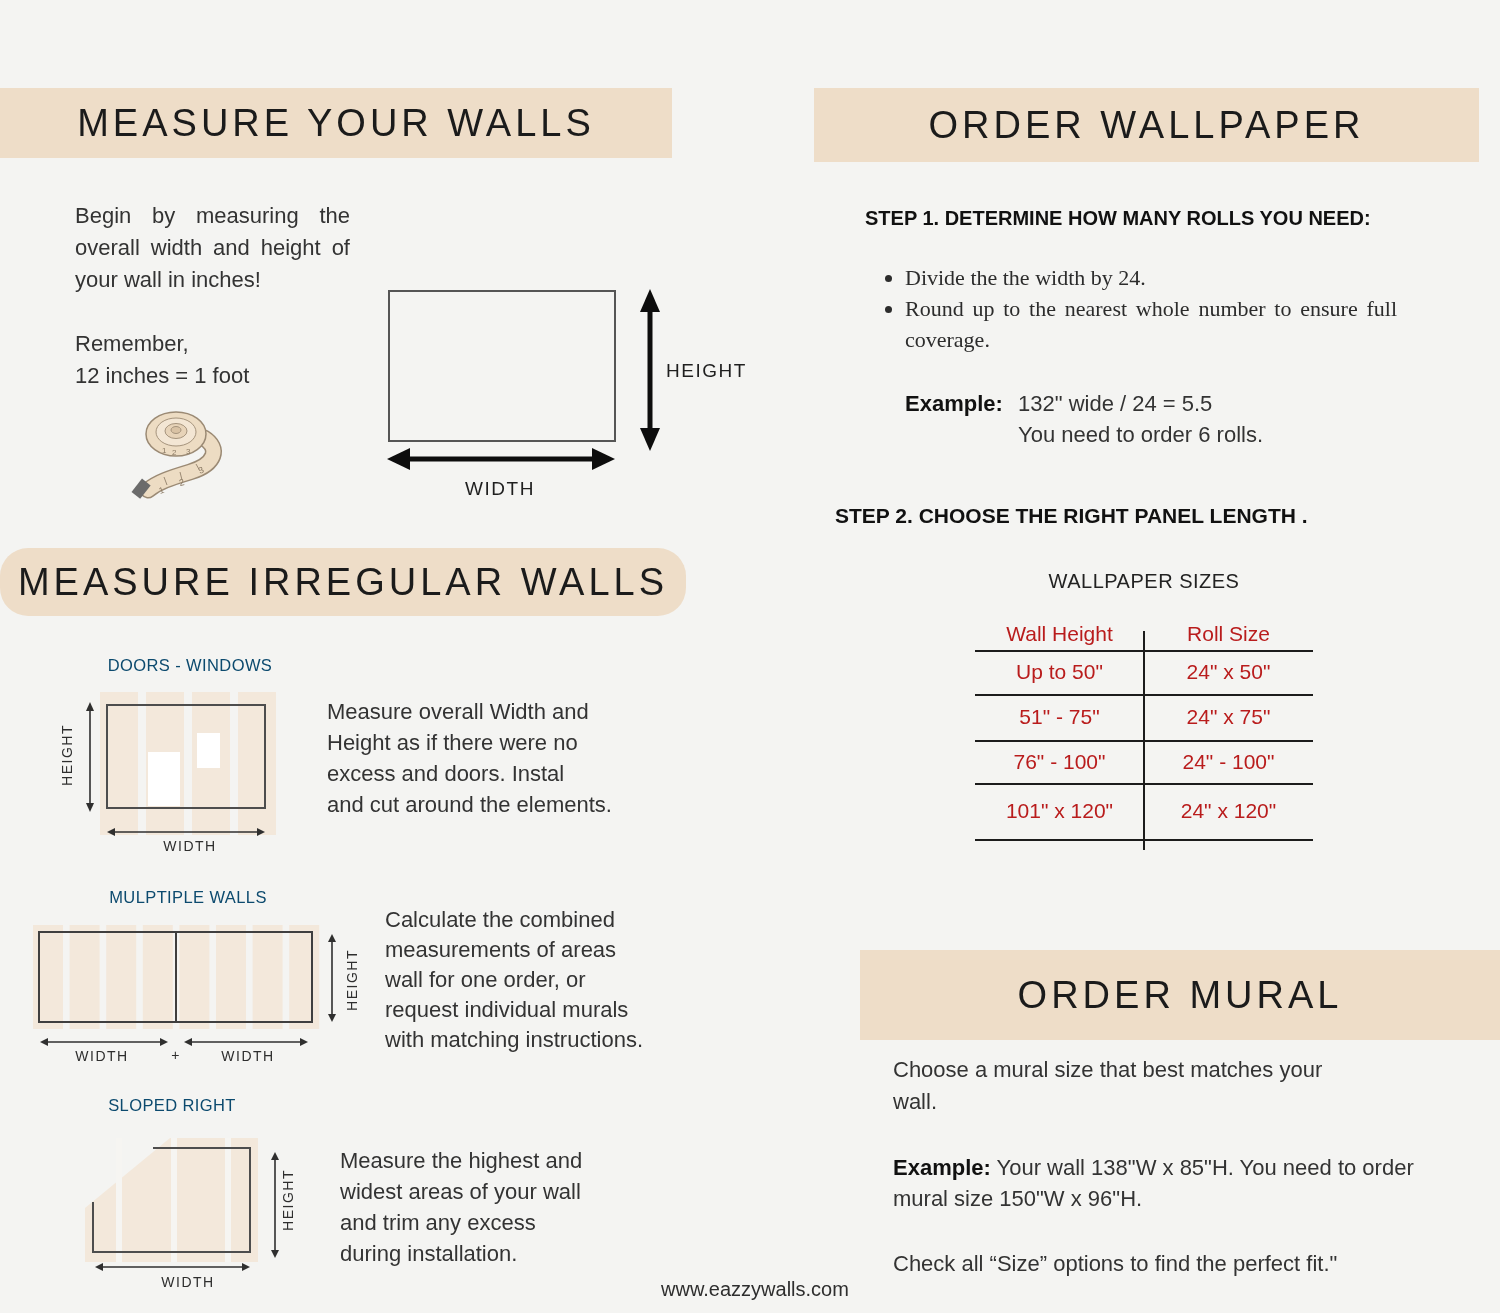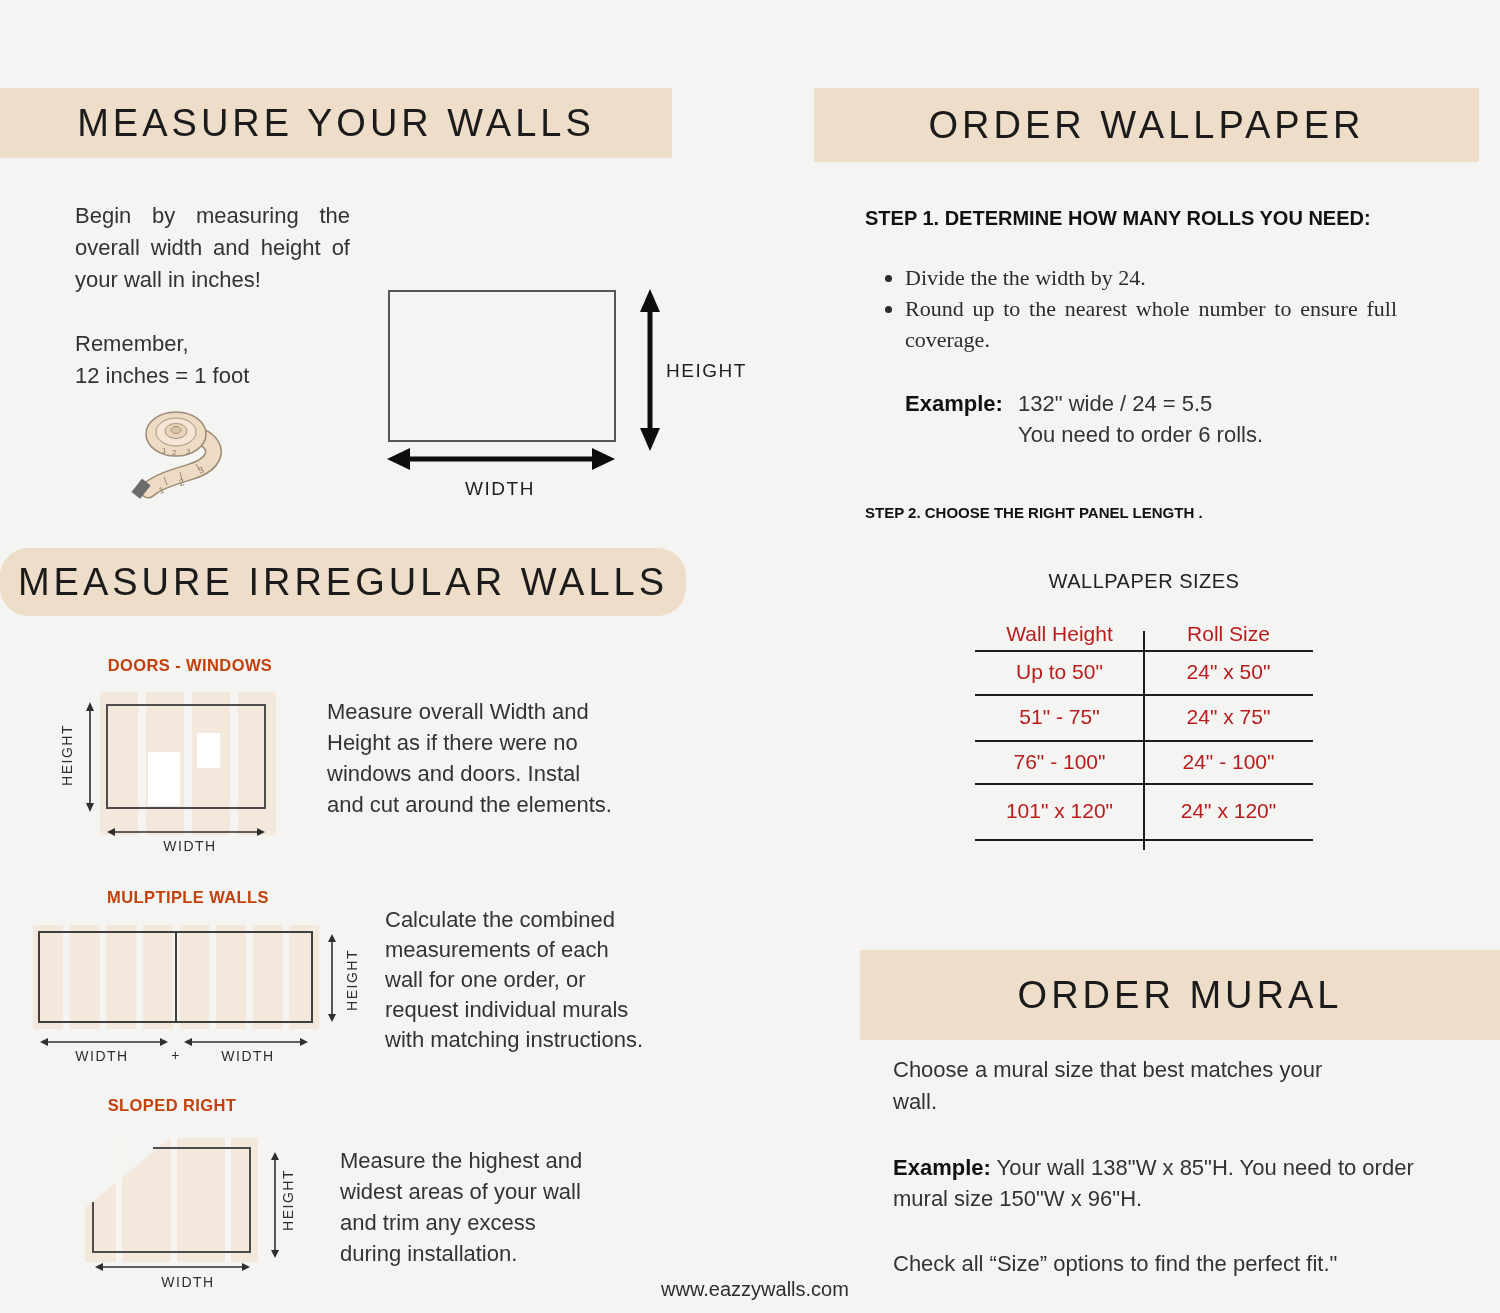--- a/index.html
+++ b/index.html
@@ -15,21 +15,21 @@
     display:flex;align-items:center;justify-content:center;
   }
   .banner-title{
     font-size:38px;letter-spacing:4px;color:#1b1b1b;font-weight:400;
     white-space:nowrap;
   }
   .body-text{font-size:22px;line-height:32px;color:#333;}
   .pre{white-space:pre-line;}
   .just{text-align:justify;}
   .bold-head{font-weight:700;color:#111;white-space:nowrap;}
-  .small-label{font-weight:700;color:#c2410c;font-size:16.5px;letter-spacing:.4px;text-align:center;white-space:nowrap;}
+  .small-label{font-weight:400;color:#0c4a6e;font-size:16.5px;letter-spacing:.4px;text-align:center;white-space:nowrap;}
   .dim-label{font-size:14px;letter-spacing:1.5px;color:#2e2e2e;text-align:center;white-space:nowrap;}
   .dim-label-lg{font-size:19px;letter-spacing:1.5px;color:#1f1f1f;text-align:center;white-space:nowrap;}
   .vlabel{
     display:flex;align-items:center;justify-content:center;
     transform:rotate(-90deg);transform-origin:center;
   }
   .wall-rect{position:absolute;border:2px solid #555;background:transparent;}
   ul.bullets{list-style:disc;margin:0;padding-left:18px;font-family:Liberation Serif, serif;}
   ul.bullets li{font-size:22px;line-height:31px;color:#2c2c2c;margin-bottom:0;}
   .tbl-line{position:absolute;background:#1c1c1c;}
@@ -105,21 +105,21 @@
     <polygon points="8,17 4,26 12,26" fill="#2f2f2f"></polygon>
     <polygon points="8,127 4,118 12,118" fill="#2f2f2f"></polygon>
     <line x1="33" y1="147" x2="175" y2="147" stroke="#2f2f2f" stroke-width="1.6"></line>
     <polygon points="25,147 33,143 33,151" fill="#2f2f2f"></polygon>
     <polygon points="183,147 175,143 175,151" fill="#2f2f2f"></polygon>
   </svg>
   <div class="abs dim-label vlabel" style="left:40px;top:747px;width:54px;height:16px;">HEIGHT</div>
   <div class="abs dim-label" style="left:130px;top:838px;width:120px;">WIDTH</div>
   <div class="abs body-text pre" style="left:327px;top:696px;line-height:31px;">Measure overall Width and
 Height as if there were no
-windows and doors. Instal
+excess and doors. Instal
 and cut around the elements.</div>
 
   <div class="abs small-label" style="left:88px;top:888px;width:200px;">MULPTIPLE WALLS</div>
 
   <svg class="abs" style="left:30px;top:920px;" width="310" height="130">
     <rect x="3" y="5" width="30" height="104" fill="#f3e8db"></rect>
     <rect x="39.6" y="5" width="30" height="104" fill="#f3e8db"></rect>
     <rect x="76.2" y="5" width="30" height="104" fill="#f3e8db"></rect>
     <rect x="112.8" y="5" width="30" height="104" fill="#f3e8db"></rect>
     <rect x="149.4" y="5" width="30" height="104" fill="#f3e8db"></rect>
@@ -136,21 +136,21 @@
     <polygon points="138,122 130,118 130,126" fill="#2f2f2f"></polygon>
     <line x1="162" y1="122" x2="270" y2="122" stroke="#2f2f2f" stroke-width="1.6"></line>
     <polygon points="154,122 162,118 162,126" fill="#2f2f2f"></polygon>
     <polygon points="278,122 270,118 270,126" fill="#2f2f2f"></polygon>
   </svg>
   <div class="abs dim-label vlabel" style="left:325px;top:972px;width:54px;height:16px;">HEIGHT</div>
   <div class="abs dim-label" style="left:62px;top:1048px;width:80px;">WIDTH</div>
   <div class="abs dim-label" style="left:166px;top:1047px;width:20px;">+</div>
   <div class="abs dim-label" style="left:208px;top:1048px;width:80px;">WIDTH</div>
   <div class="abs body-text pre" style="left:385px;top:905px;line-height:30px;">Calculate the combined
-measurements of each
+measurements of areas
 wall for one order, or
 request individual murals
 with matching instructions.</div>
 
   <div class="abs small-label" style="left:72px;top:1096px;width:200px;">SLOPED RIGHT</div>
 
   <svg class="abs" style="left:75px;top:1130px;" width="220" height="148">
     <polygon points="10,78 95,8 183,8 183,132 10,132" fill="#f3e8db"></polygon>
     <rect x="41" y="8" width="6" height="124" fill="#f6f5f2"></rect>
     <rect x="96" y="8" width="6" height="124" fill="#f6f5f2"></rect>
@@ -178,21 +178,21 @@
 
   <ul class="bullets abs" style="left:887px;top:262px;width:510px;">
     <li>Divide the the width by 24.</li>
     <li class="just" style="width:492px;">Round up to the nearest whole number to ensure full coverage.</li>
   </ul>
 
   <div class="abs body-text" style="left:905px;top:388px;font-weight:700;color:#111;">Example:</div>
   <div class="abs body-text pre" style="left:1018px;top:388px;line-height:31px;">132" wide / 24 = 5.5
 You need to order 6 rolls.</div>
 
-  <div class="abs bold-head" style="left:865px;top:504px;font-size:15px;">STEP 2. CHOOSE THE RIGHT PANEL LENGTH .</div>
+  <div class="abs bold-head" style="left:835px;top:504px;font-size:21px;">STEP 2. CHOOSE THE RIGHT PANEL LENGTH .</div>
 
   <div class="abs" style="left:975px;top:570px;width:338px;font-size:20px;letter-spacing:.5px;color:#222;text-align:center;">WALLPAPER SIZES</div>
 
   <div class="abs" style="left:975px;top:618px;width:338px;height:232px;">
     <div class="tbl-row" style="top:0;height:32px;">
       <div class="tbl-cell">Wall Height</div>
       <div class="tbl-cell">Roll Size</div>
     </div>
     <div class="tbl-line" style="left:0;top:32px;width:338px;height:2px;"></div>
     <div class="tbl-row" style="top:32px;height:44px;">

